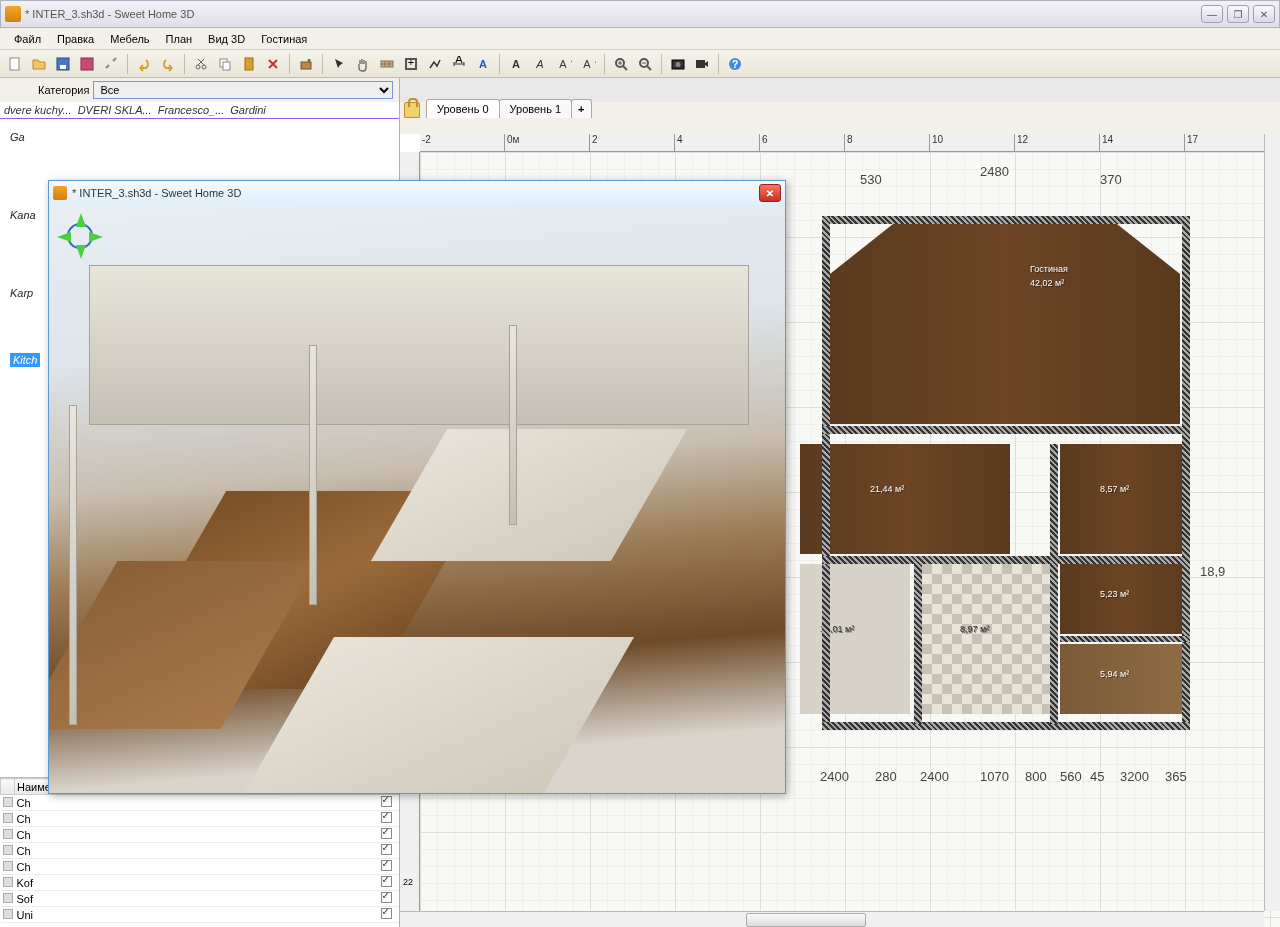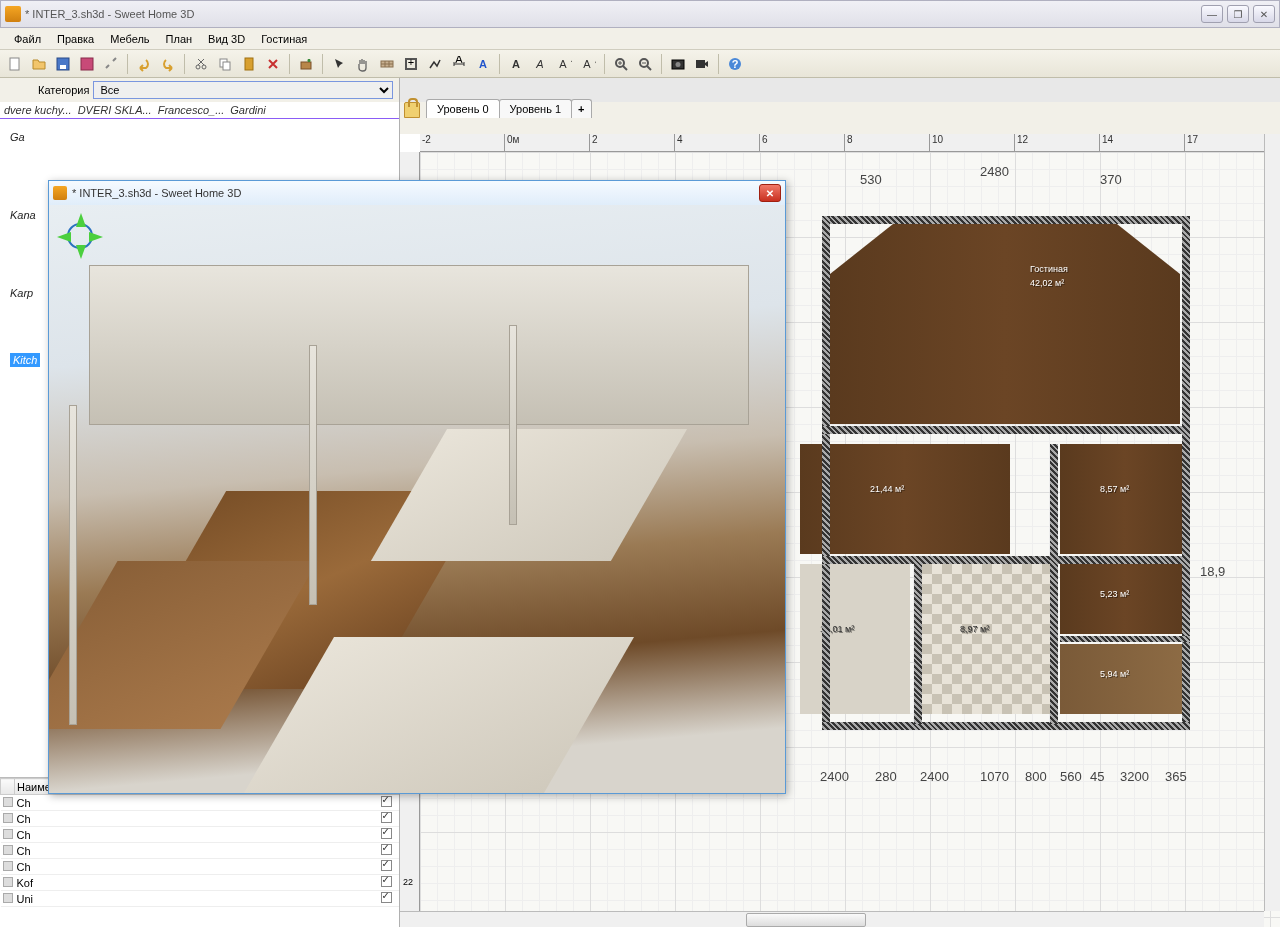--- a/index.html
+++ b/index.html
@@ -358,20 +358,28 @@
             <tr>
               <td><span style="width:10px;height:10px;background:#ddd;border:1px solid #aaa;display:inline-block"></span></td>
               <td>Kof</td>
               <td class="num"></td>
               <td class="num"></td>
               <td class="num"></td>
               <td><span class="chk on"></span></td>
             </tr>
             <tr>
               <td><span style="width:10px;height:10px;background:#ddd;border:1px solid #aaa;display:inline-block"></span></td>
+              <td>Sof</td>
+              <td class="num"></td>
+              <td class="num"></td>
+              <td class="num"></td>
+              <td><span class="chk on"></span></td>
+            </tr>
+            <tr>
+              <td><span style="width:10px;height:10px;background:#ddd;border:1px solid #aaa;display:inline-block"></span></td>
               <td>Uni</td>
               <td class="num"></td>
               <td class="num"></td>
               <td class="num"></td>
               <td><span class="chk on"></span></td>
             </tr>
           </tbody>
       </table>
     </div>
   </div>

